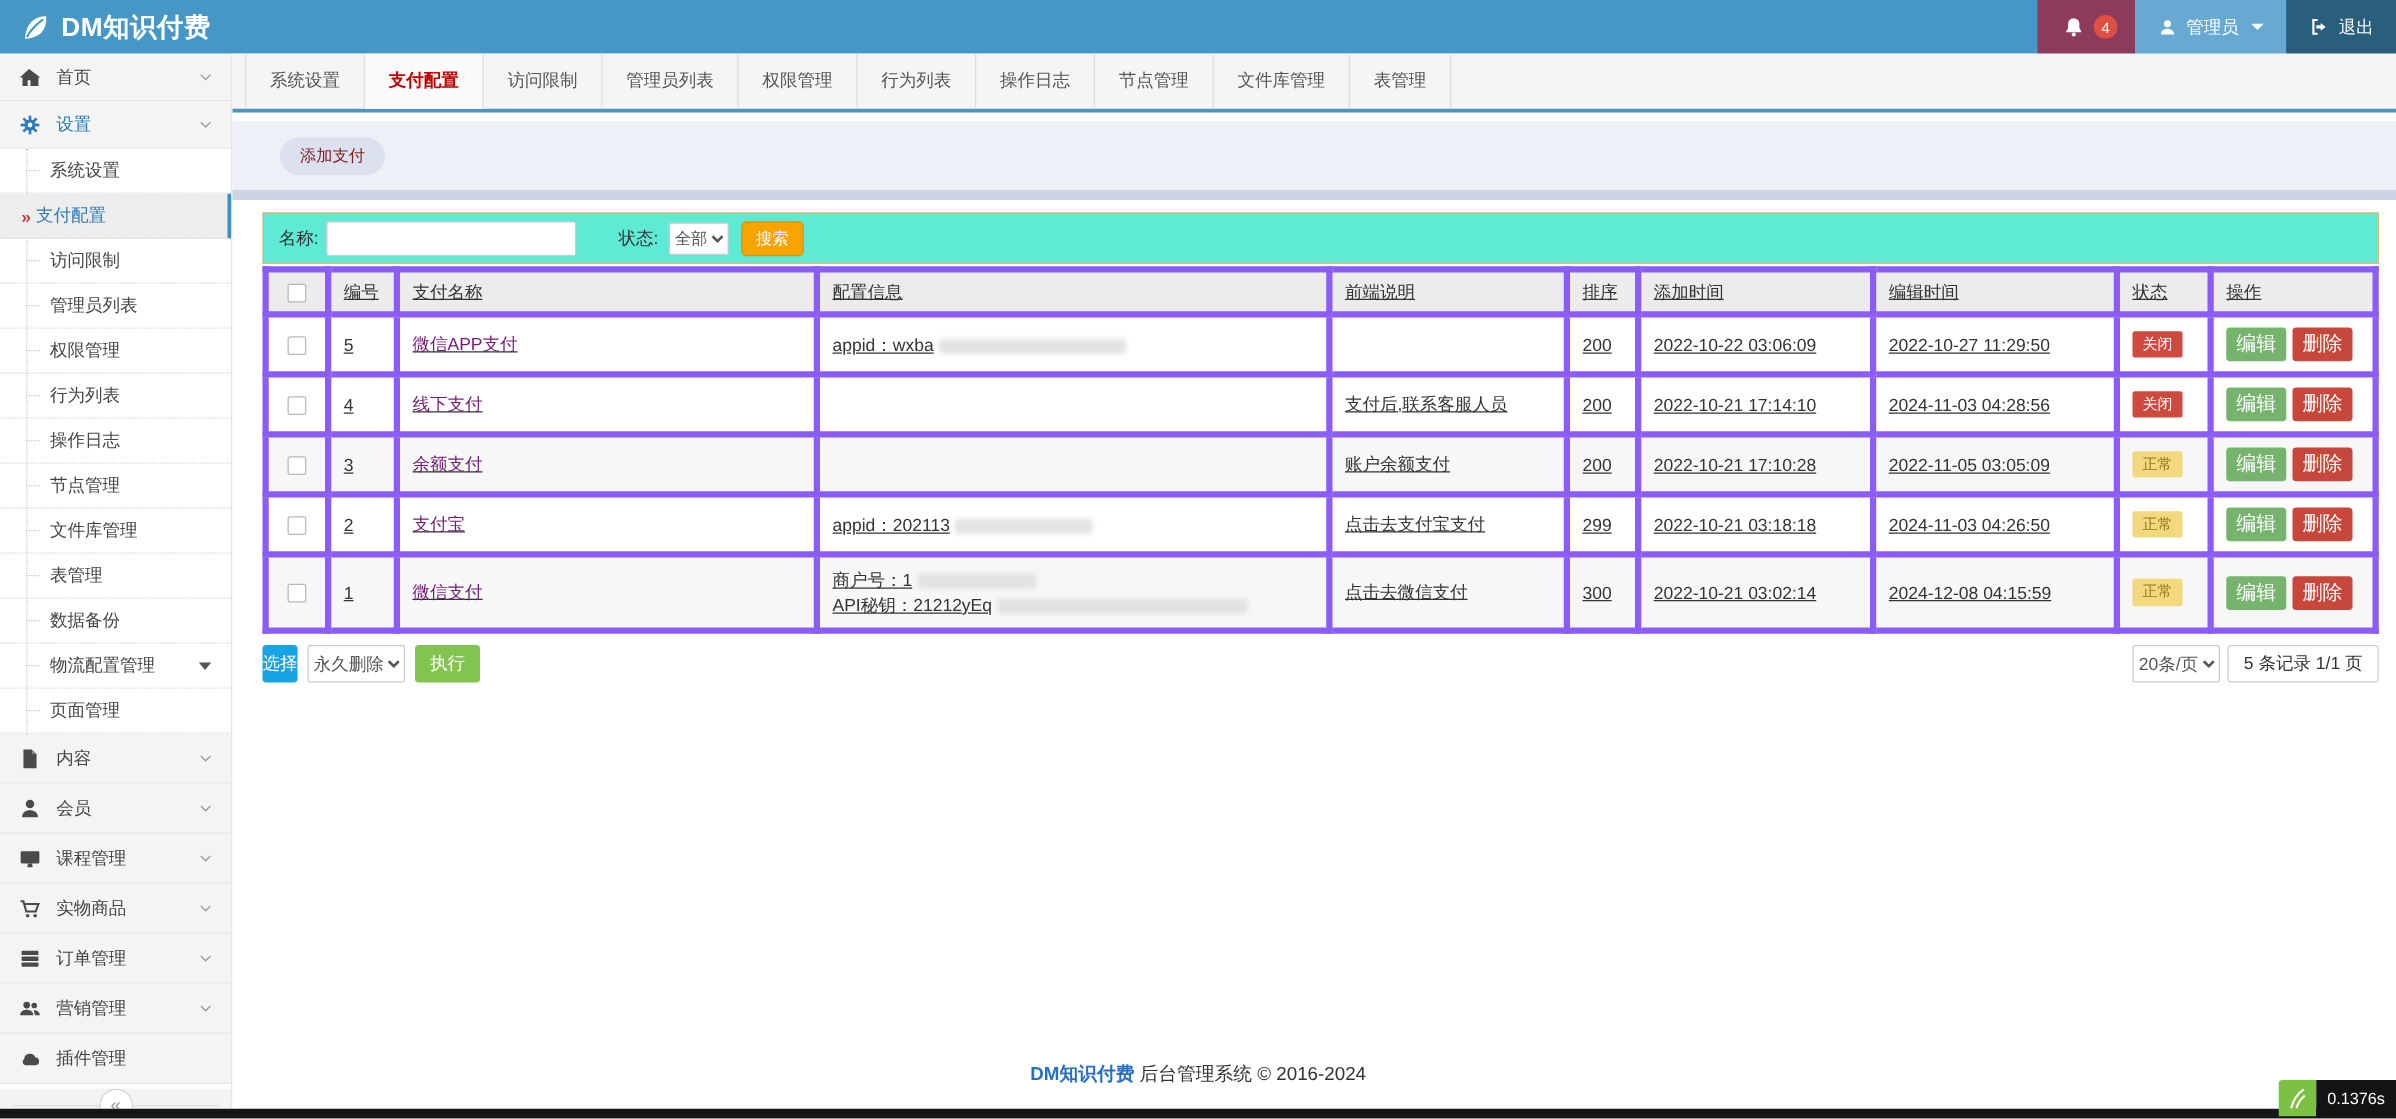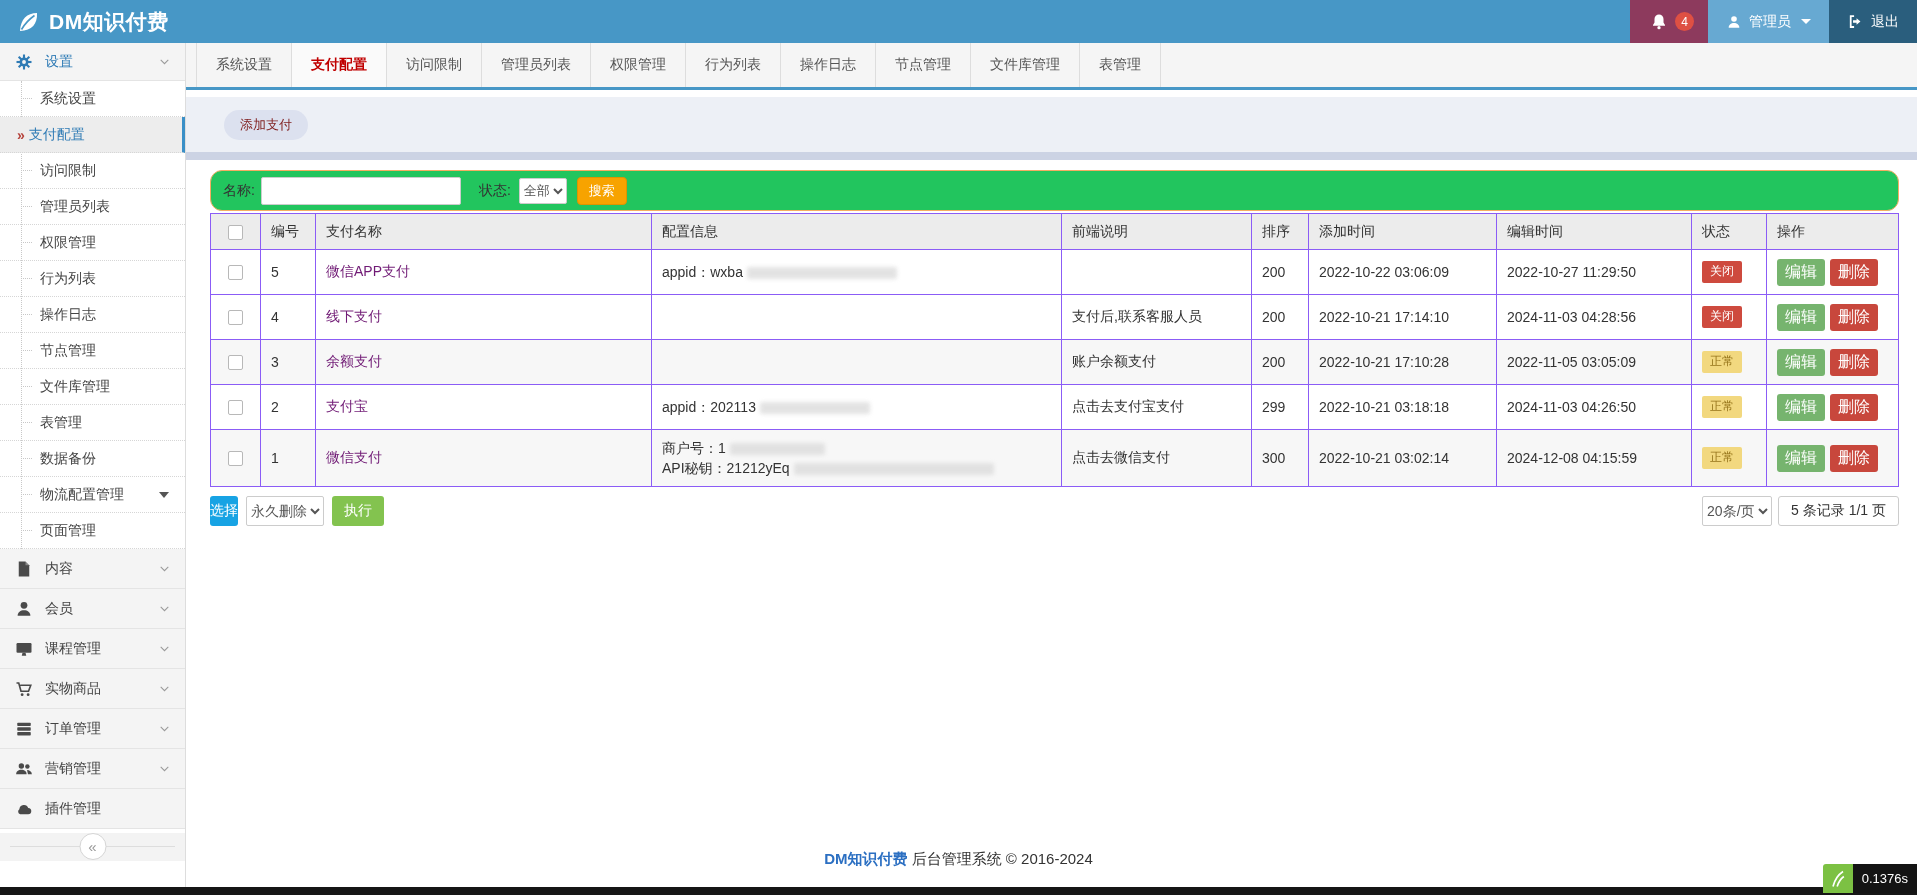--- a/index.html
+++ b/index.html
@@ -45,31 +45,31 @@
   .rightcol { flex:1; display:flex; flex-direction:column; position:relative; background:#fff; }
   .tabbar { height:47px; background:#f5f5f5; border-bottom:3px solid #4797c6; display:flex; align-items:stretch; padding-left:10px; }
   .tab { display:flex; align-items:center; padding:0 19px; border-right:1px solid #ddd; font-size:14px; color:#555; cursor:pointer; }
   .tab:first-child { border-left:1px solid #ddd; }
   .tab.active { color:#c00000; font-weight:bold; background:#fafafa; }
 
   .toolbar { margin-top:7px; background:#edf0f6; height:55px; display:flex; align-items:center; padding:0 0 0 38px; }
   .toolbar-strip { height:8px; background:#ccd3e4; }
   .btn-add { background:#dce1ef; color:#7f1d1d; border:none; border-radius:15px; padding:6px 16px; font-size:13px; cursor:pointer; font-family:inherit; }
 
-  .filterbar { margin:10px 24px 0; height:41px; background:#22c55e; border:1px solid #f6ac63; border-radius:12px; display:flex; align-items:center; padding:0 12px; }
+  .filterbar { margin:10px 24px 0; height:41px; background:#5eead4; border:1px solid #f6ac63; border-radius:0; display:flex; align-items:center; padding:0 12px; }
   .filterbar label { font-size:14px; color:#333; }
   .inp-name { width:200px; height:28px; border:1px solid #ccc; border-radius:2px; margin-left:6px; padding:0 6px; font-family:inherit; font-size:13px; }
-  .lbl-status { margin-left:18px; }
+  .lbl-status { margin-left:34px; }
   .sel { height:26px; border:1px solid #ccc; border-radius:2px; background:#fff; color:#555; font-family:inherit; font-size:13px; margin-left:8px; }
   .btn-search { margin-left:10px; background:#f7a300; border:1px solid #e09300; color:#fff; border-radius:4px; padding:4px 11px; font-size:13px; cursor:pointer; font-family:inherit; }
 
   
   .tablewrap { margin:2px 24px 0; }
   table { width:100%; border-collapse:collapse; table-layout:fixed; }
-  th, td { border:1px solid #8b5cf6; padding:8px 10px; font-size:14px; text-align:left; vertical-align:middle; word-break:break-all; }
+  th, td { border:5px solid #8b5cf6; padding:8px 10px; font-size:14px; text-align:left; vertical-align:middle; word-break:break-all;text-decoration:underline; }
   thead th { background:#ececec; color:#333; font-weight:normal; height:36px; padding:6px 10px; }
   tbody tr { height:45px; background:#fff; }
   tbody tr:nth-child(3), tbody tr:nth-child(5) { background:#f7f7f7; }
   .c-check { text-align:center; }
   .cb { display:inline-block; width:15px; height:15px; border:1px solid #b8b8b8; background:#fff; border-radius:2px; vertical-align:middle; cursor:pointer; }
   a.pay-link { color:#701a75; text-decoration:none; cursor:pointer; }
   .cfg-line { line-height:20px; }
   .redact { display:inline-block; height:12px; background:#dcdcdc; border-radius:2px; vertical-align:middle; margin-left:4px; filter:blur(2px); opacity:.8; }
   .w95 { width:95px; } .w110 { width:110px; } .w150 { width:150px; } .w200 { width:200px; }
   .badge { display:inline-block; padding:3px 8px; border-radius:2px; font-size:12px; line-height:1.3; }
@@ -132,20 +132,29 @@
             <path fill="#fff" d="M13.5 7.5 19 12l-5.5 4.5v-2.8H8.5v-3.4h5z"></path>
           </svg>
         <span>退出</span>
       </div>
     </div>
   </header>
 
   <div class="layout">
 
     <aside class="sidebar">
+      <div class="s-top">
+        <svg class="ic" viewBox="0 0 24 24">
+            <path d="M12 3 2 12h3v9h5.5v-6h3v6H22v-9h2z" transform="translate(-1 0)"></path>
+          </svg>
+        <span>首页</span>
+        <svg class="chev" viewBox="0 0 24 24">
+            <path d="M5 9l7 7 7-7"></path>
+          </svg>
+      </div>
       <div class="s-top active-sec">
         <svg class="ic" viewBox="0 0 24 24">
             <g>
               <rect x="10.6" y="2" width="2.8" height="20"></rect>
               <rect x="10.6" y="2" width="2.8" height="20" transform="rotate(45 12 12)"></rect>
               <rect x="10.6" y="2" width="2.8" height="20" transform="rotate(90 12 12)"></rect>
               <rect x="10.6" y="2" width="2.8" height="20" transform="rotate(135 12 12)"></rect>
               <circle cx="12" cy="12" r="6"></circle>
               <circle cx="12" cy="12" r="2.6" fill="#f4f4f4"></circle>
             </g>

